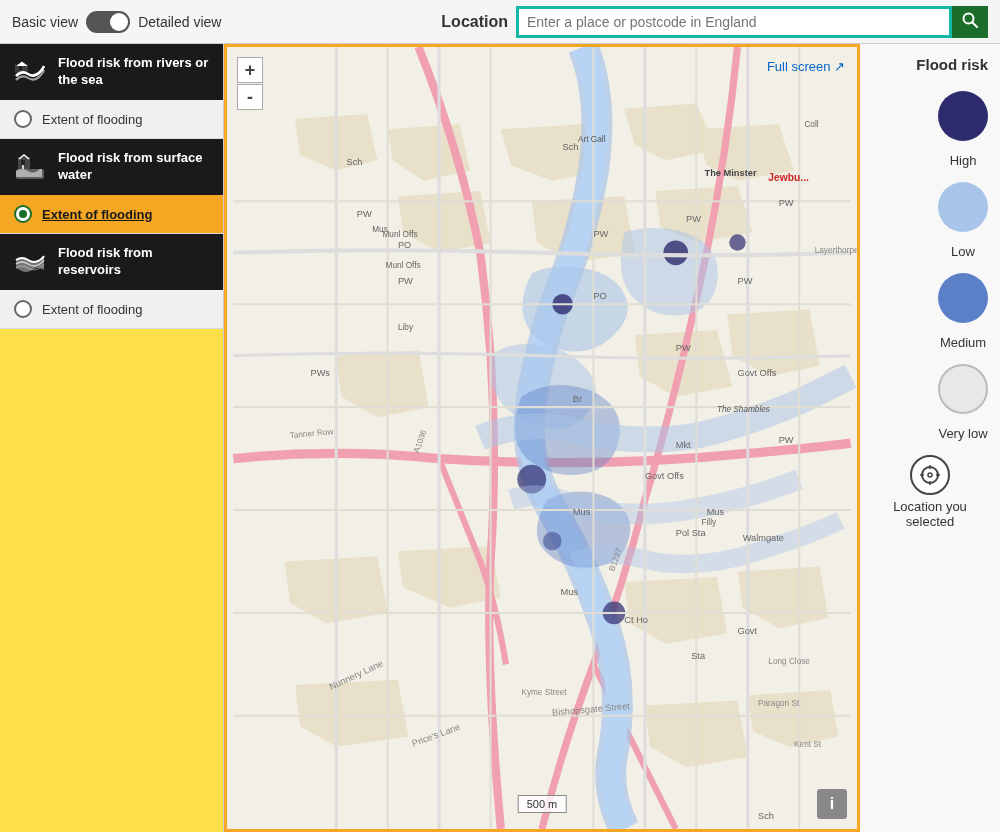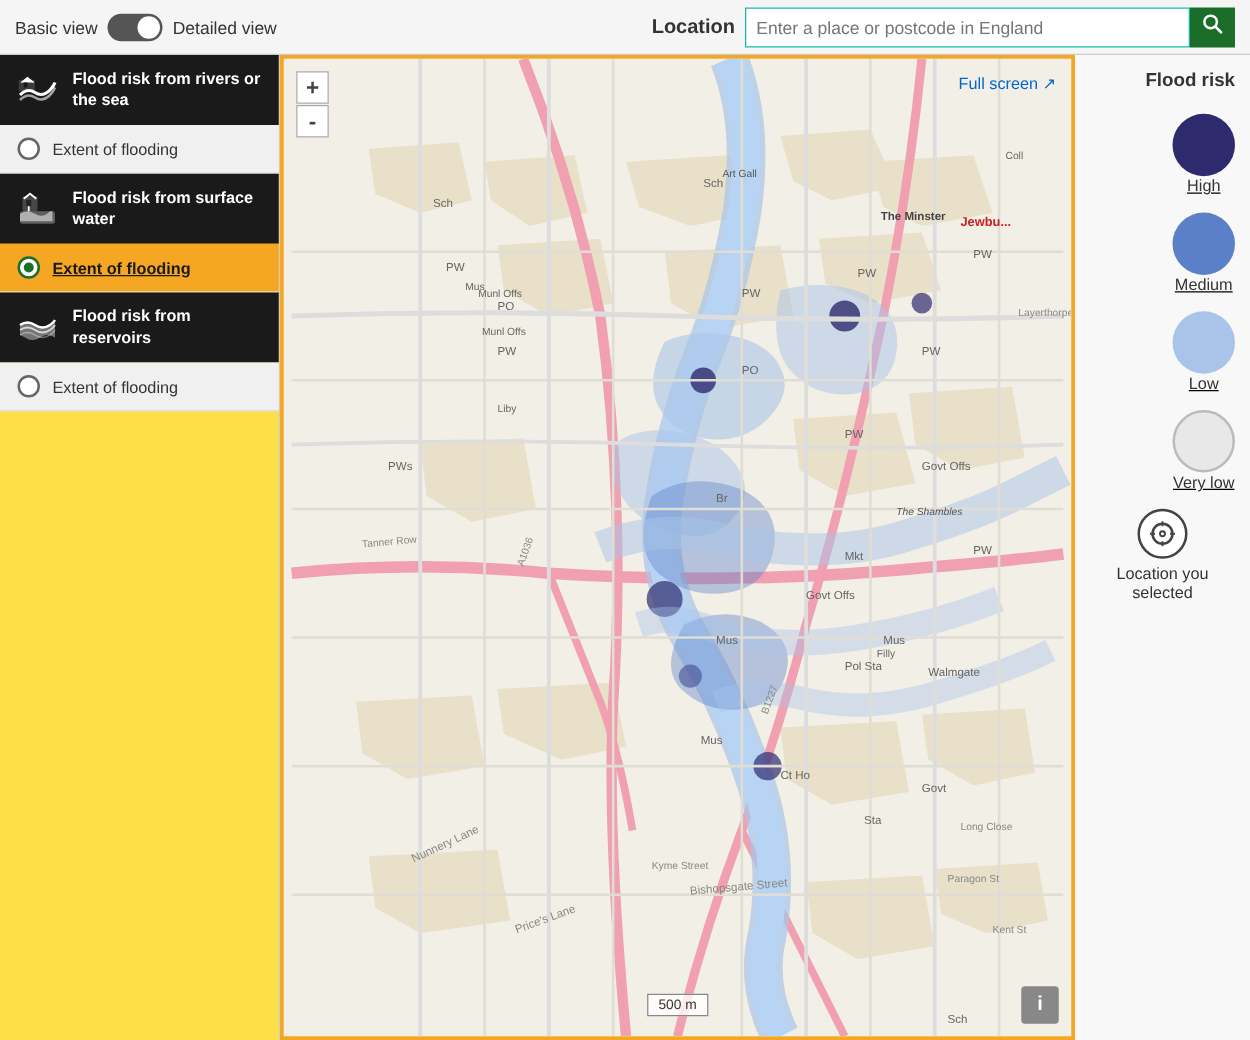--- a/index.html
+++ b/index.html
@@ -56,23 +56,23 @@
       font-size: 16px;
       font-weight: bold;
       color: #333;
       margin-right: 8px;
     }
     .search-container {
       display: flex;
       align-items: center;
     }
     .search-input {
-      width: 356px;
+      width: 436px;
       height: 32px;
-      border: 1px solid #14b8a6;
+      border: 3px solid #14b8a6;
       padding: 0 8px;
       font-size: 14px;
       color: #666;
       outline: none;
     }
     .search-button {
       width: 36px;
       height: 32px;
       background: #1a6e2a;
       border: none;
@@ -276,22 +276,21 @@
       font-size: 15px;
       font-weight: bold;
       color: #333;
       margin-bottom: 4px;
     }
 
     .legend-item {
       display: flex;
       flex-direction: column;
       align-items: center;
-      gap: 0;
-      text-decoration: underline;
+      gap: 12px;
     }
 
     .legend-circle {
       width: 50px;
       height: 50px;
       border-radius: 50%;
     }
 
     .legend-label {
       font-size: 13px;
@@ -584,27 +583,27 @@
 
   <div class="legend">
     <div class="legend-title">Flood risk</div>
 
     <div class="legend-item">
       <div class="legend-circle" style="background:#2d2b6e;"></div>
       <span class="legend-label">High</span>
     </div>
 
     <div class="legend-item">
+      <div class="legend-circle" style="background:#a8c4e8;"></div>
+      <span class="legend-label">Low</span>
+    </div>
+
+    <div class="legend-item">
       <div class="legend-circle" style="background:#5b80c8;"></div>
       <span class="legend-label">Medium</span>
-    </div>
-
-    <div class="legend-item">
-      <div class="legend-circle" style="background:#a8c4e8;"></div>
-      <span class="legend-label">Low</span>
     </div>
 
     <div class="legend-item">
       <div class="legend-circle" style="background:#e8e8e8; border:2px solid #bbb;"></div>
       <span class="legend-label">Very low</span>
     </div>
 
     <div class="legend-location">
       <div class="location-icon">
         <svg width="24" height="24" viewBox="0 0 24 24" fill="none">

